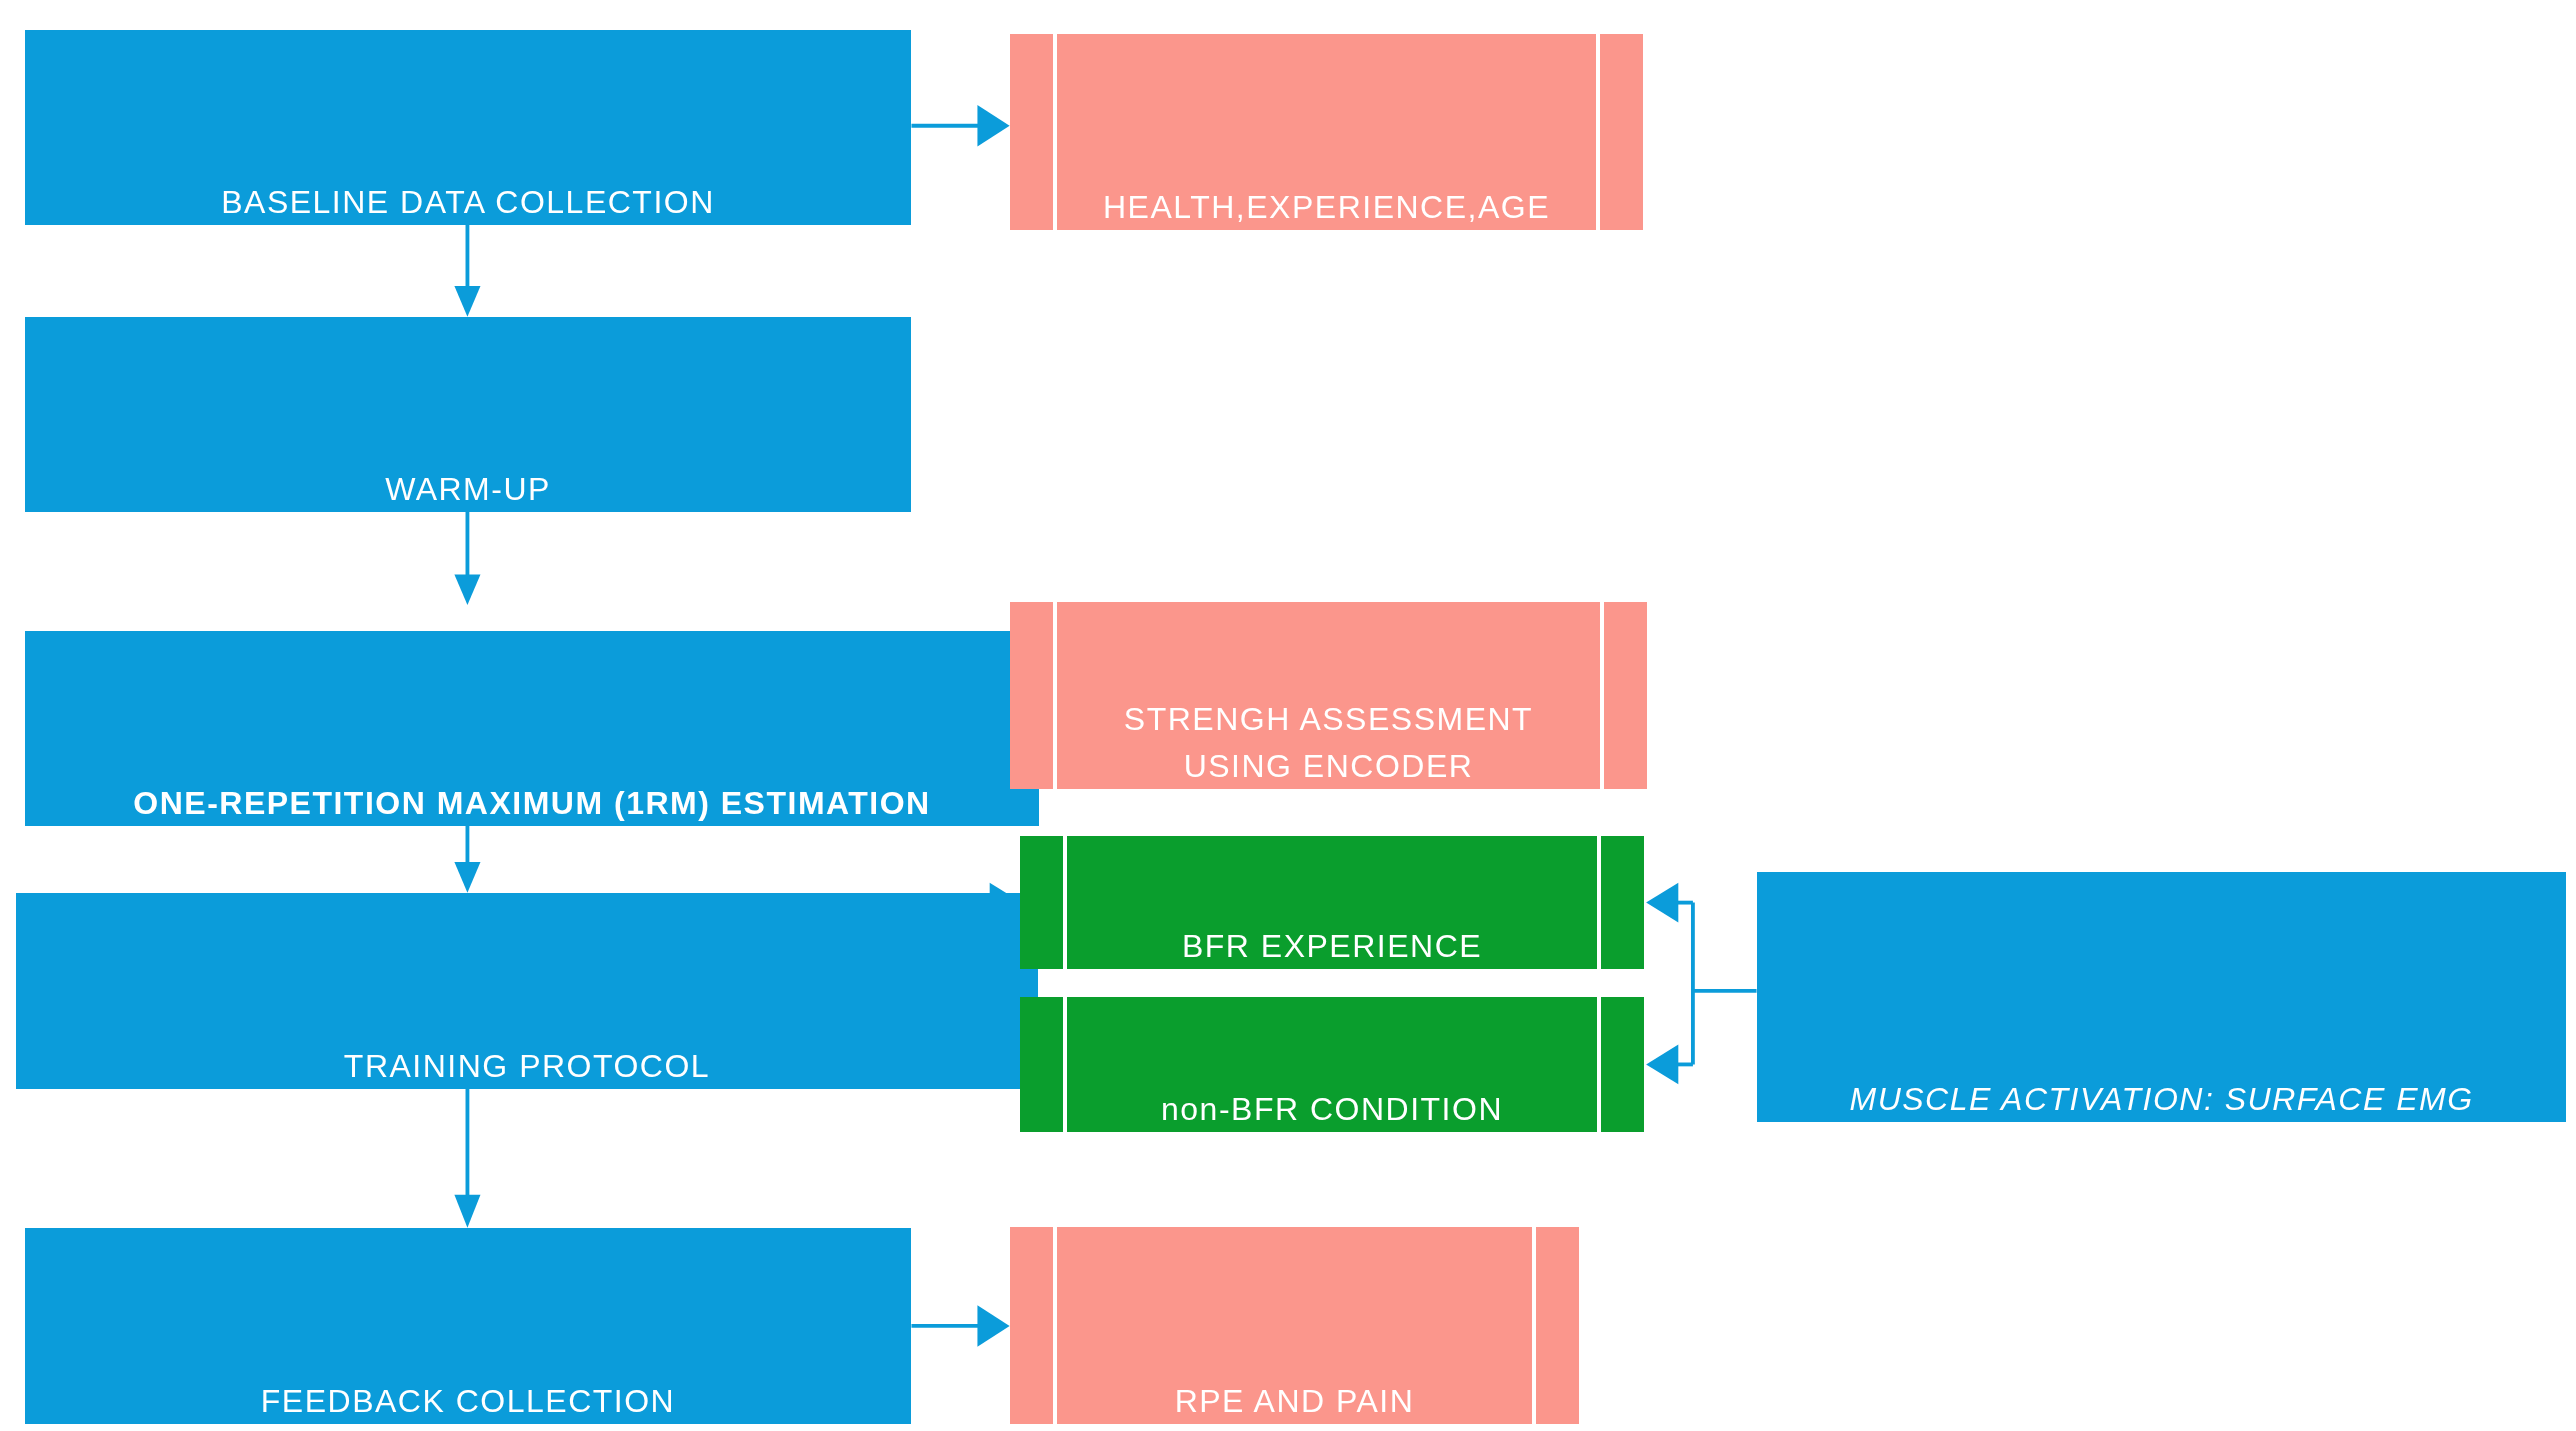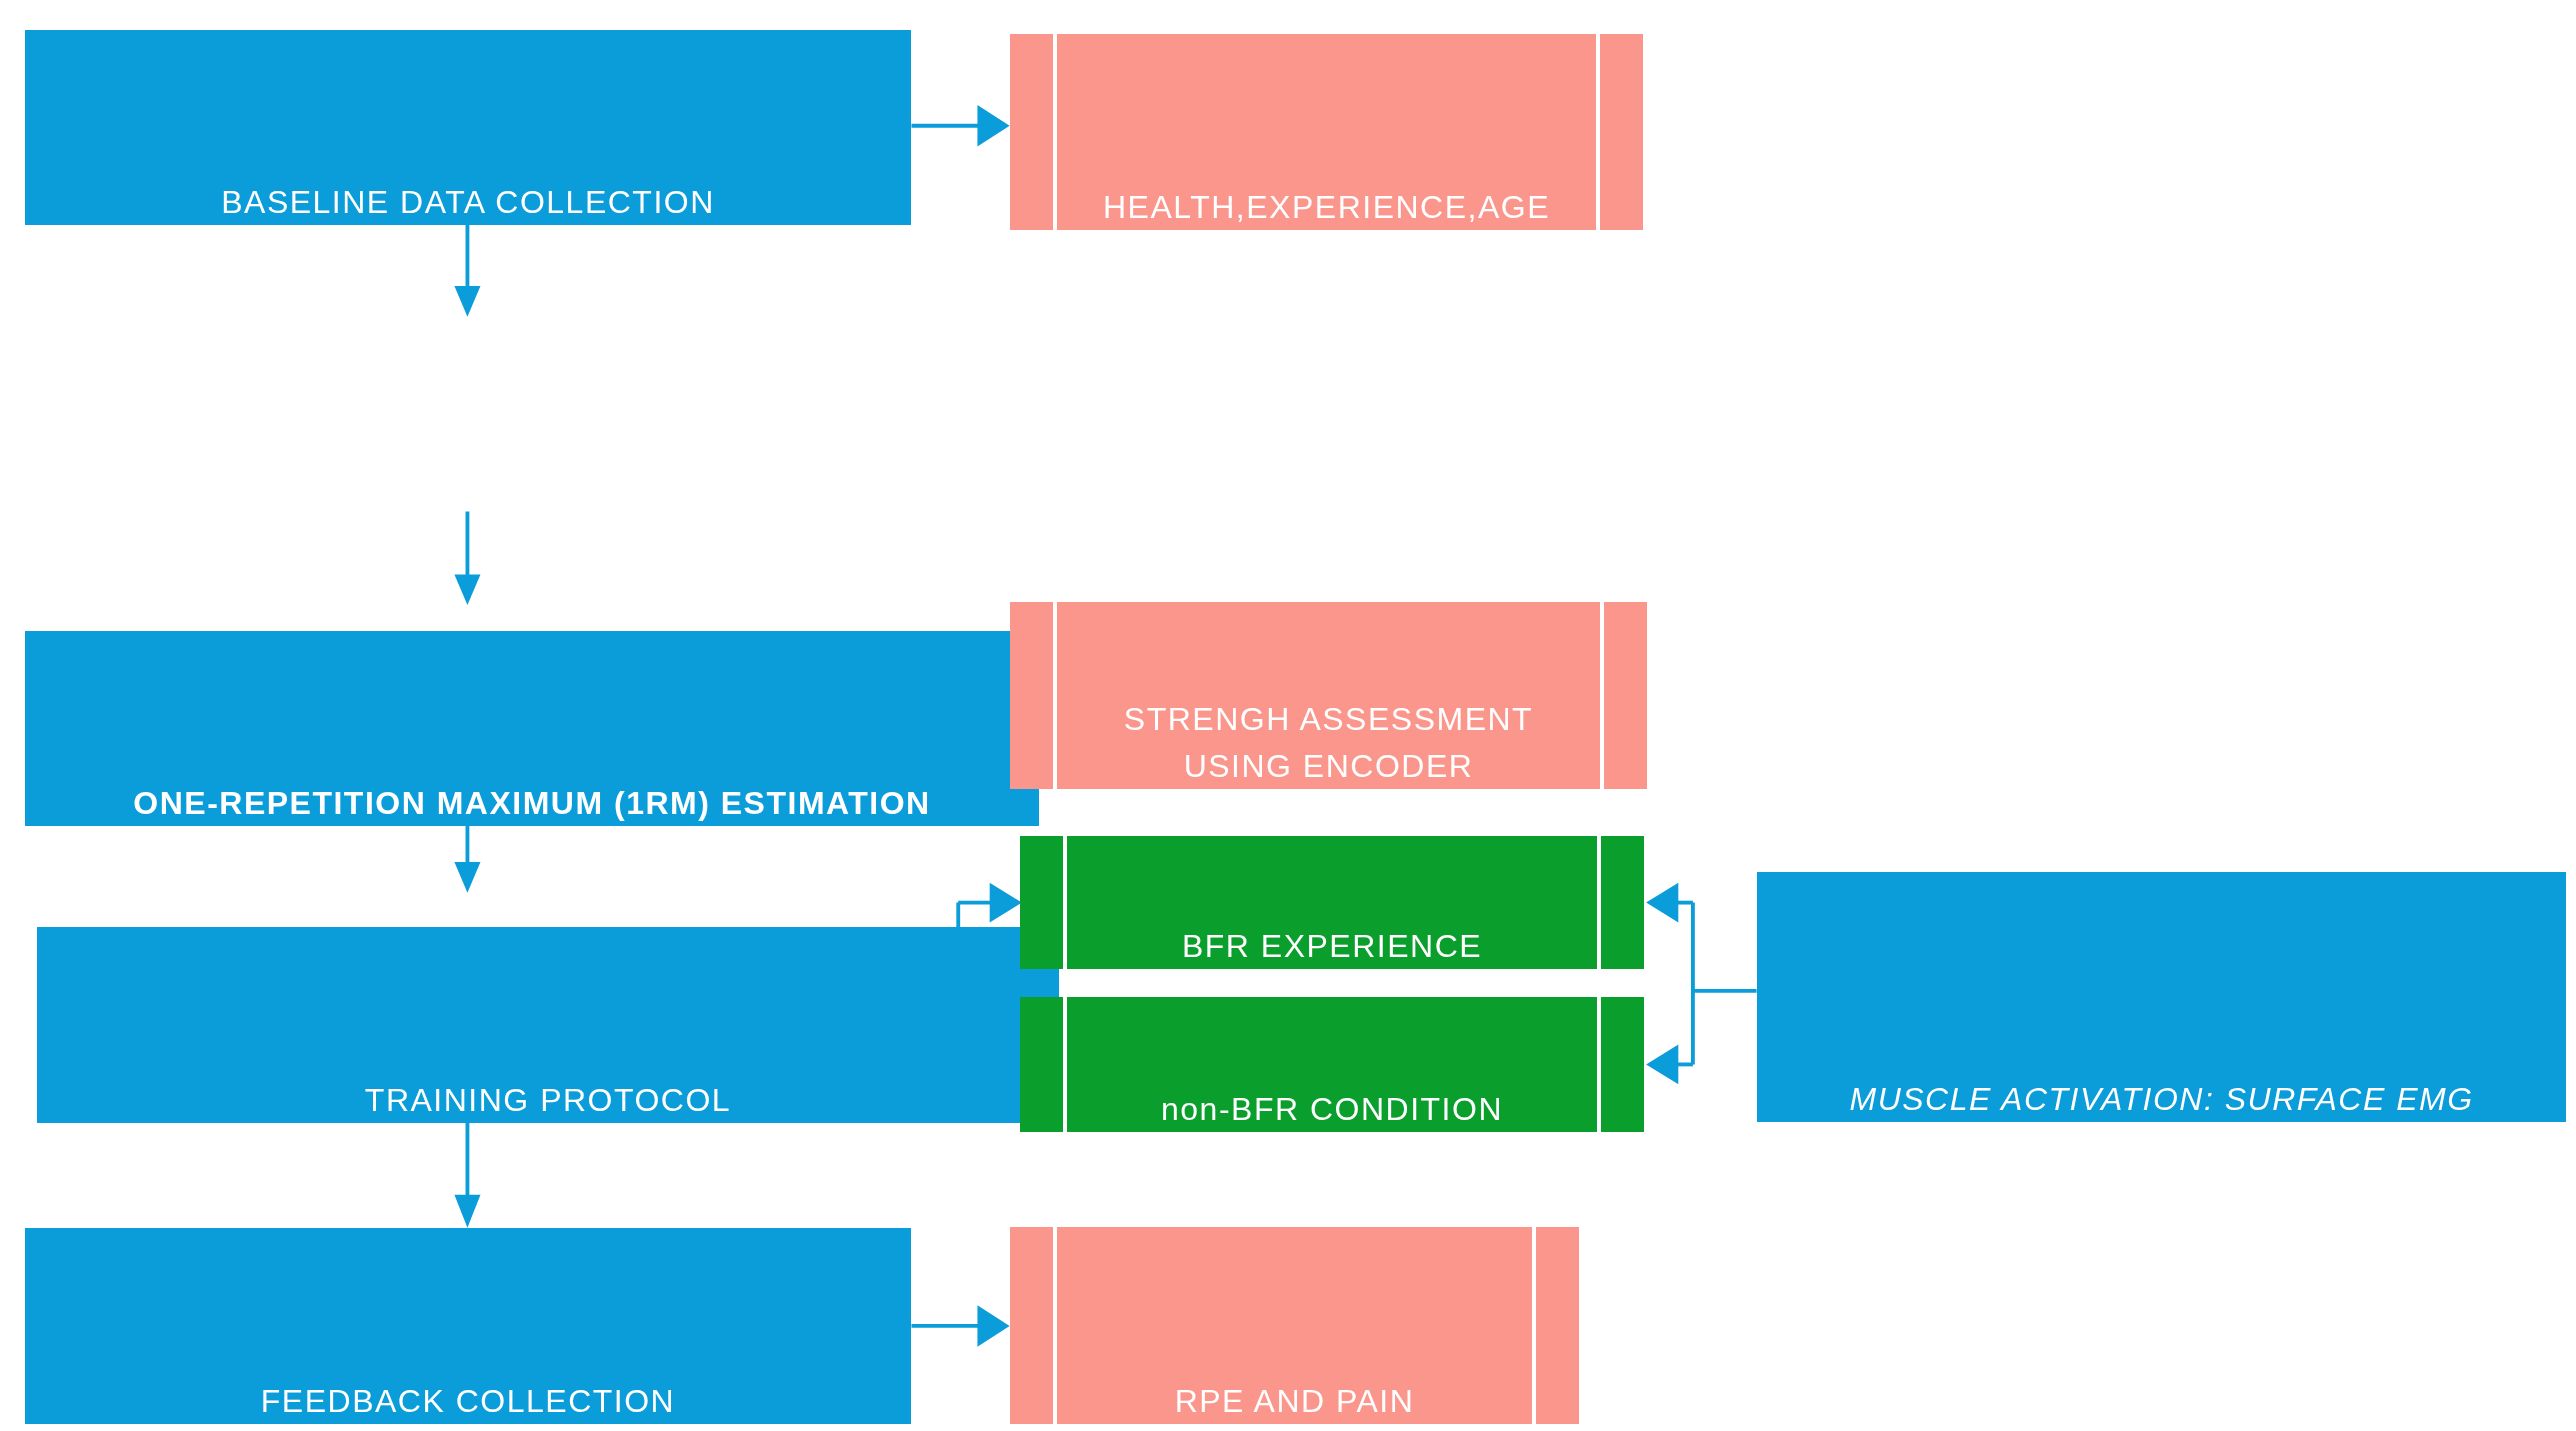--- a/index.html
+++ b/index.html
@@ -27,21 +27,21 @@
   .rail{position:absolute;top:0;bottom:0;width:3.8px;background:#ffffff;}
   .rail.l{left:43px;}
   .rail.r{right:43px;}
   .label{position:relative;padding:0 54px;}
   .pink .label, .green .label{padding:0 69px;}
 
   
   #n-baseline{left:25px;  top:30px;   width:886px;height:195px;}
   #n-warmup  {left:25px;  top:317px;  width:886px;height:195px;}
   #n-onerm   {left:25px;  top:631px;  width:1014px;height:195px;font-weight:bold;}
-  #n-training{left:37px;  top:893px; width:1022px;height:196px;margin-top:34px;}
+  #n-training{left:16px;  top:893px; width:1022px;height:196px;}
   #n-feedback{left:25px;  top:1228px; width:886px;height:196px;}
 
   #n-health  {left:1010px;top:34px;   width:633px; height:196px;}
   #n-strength{left:1010px;top:602px;  width:637px; height:187px;}
   #n-rpe     {left:1010px;top:1227px; width:569px; height:197px;}
 
   #n-bfr     {left:1020px;top:836px; width:624px; height:133px;}
   #n-nonbfr  {left:1020px;top:997px; width:624px; height:135px;}
 
   #n-emg     {left:1757px;top:872px; width:809px;height:250px;font-style:italic;}
@@ -109,20 +109,23 @@
     <g>
       <line x1="1188" y1="1729" x2="1278" y2="1729"></line>
       <polygon points="1274,1702 1274,1756 1316,1729"></polygon>
     </g>
   </svg>
 
   <div class="node blue" id="n-baseline">
     <span class="label">BASELINE DATA COLLECTION</span>
   </div>
 
+  <div class="node blue" id="n-warmup">
+    <span class="label">WARM-UP</span>
+  </div>
 
   <div class="node blue" id="n-onerm">
     <span class="label">ONE-REPETITION MAXIMUM (1RM) ESTIMATION</span>
   </div>
 
   <div class="node blue" id="n-training">
     <span class="label">TRAINING PROTOCOL</span>
   </div>
 
   <div class="node blue" id="n-feedback">

